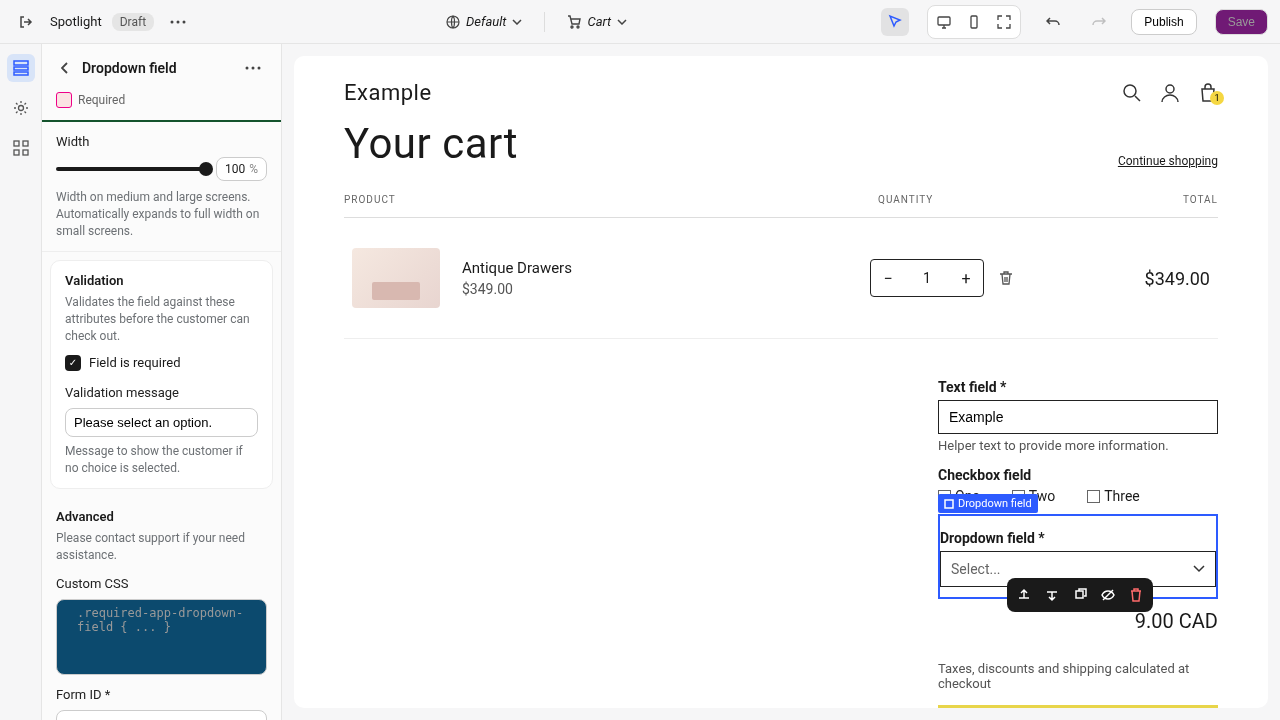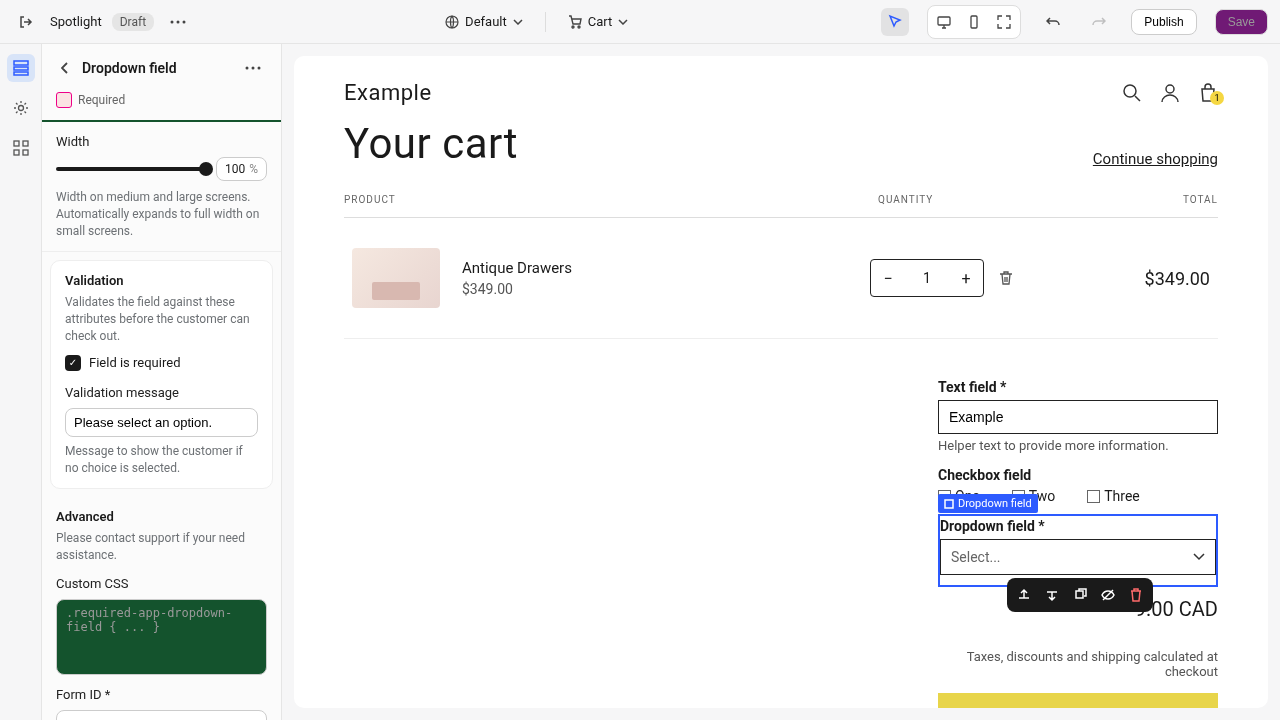--- a/index.html
+++ b/index.html
@@ -4,21 +4,21 @@
 <style>
   * { box-sizing: border-box; margin: 0; padding: 0; }
   body { font-family: -apple-system, BlinkMacSystemFont, 'Segoe UI', Roboto, sans-serif; font-size: 13px; color: #1a1a1a; background: #f6f6f7; width: 1280px; height: 720px; overflow: hidden; }
   
   .topbar { height: 44px; display: flex; align-items: center; padding: 0 12px; border-bottom: 1px solid #e5e5e5; background: #f6f6f7; }
   .topbar-left { display: flex; align-items: center; gap: 10px; }
   .icon-btn { width: 28px; height: 28px; display: flex; align-items: center; justify-content: center; border-radius: 6px; cursor: pointer; }
   .icon-btn.active { background: rgba(0,0,0,0.08); }
   .badge-draft { background: #e5e5e5; color: #555; padding: 2px 8px; border-radius: 8px; font-size: 12px; }
   .topbar-center { flex: 1; display: flex; align-items: center; justify-content: center; gap: 8px; }
-  .center-dropdown { display: flex; align-items: center; gap: 6px; padding: 4px 8px; cursor: pointer; font-size: 13px; }
+  .center-dropdown { display: flex; align-items: center; gap: 6px; padding: 4px 8px; cursor: pointer; font-size: 13px; font-style: italic; }
   .vdivider { width: 1px; height: 20px; background: #ddd; margin: 0 6px; }
   .topbar-right { display: flex; align-items: center; gap: 18px; }
   .device-group { display: flex; background: #fff; border: 1px solid #ddd; border-radius: 8px; padding: 2px; gap: 2px; }
   .btn { padding: 5px 12px; border-radius: 8px; border: 1px solid #ccc; background: #fff; font-size: 12px; cursor: pointer; }
   .btn.disabled { background: #701a75; color: #999; border-color: #ddd; cursor: default; }
   
   .main { display: flex; height: calc(720px - 44px); }
   .rail { width: 42px; background: #f6f6f7; border-right: 1px solid #e5e5e5; display: flex; flex-direction: column; align-items: center; padding-top: 10px; gap: 12px; }
   .rail-item { width: 28px; height: 28px; display: flex; align-items: center; justify-content: center; border-radius: 6px; cursor: pointer; }
   .rail-item.active { background: rgba(0,100,255,0.12); color: #2d5bff; }
@@ -33,32 +33,32 @@
   .panel-label { font-size: 13px; color: #222; margin-bottom: 8px; display: block; }
   .panel-help { font-size: 12px; color: #6d7175; line-height: 1.4; }
   .slider-row { display: flex; align-items: center; gap: 10px; }
   .slider { flex: 1; height: 4px; background: #1a1a1a; border-radius: 2px; position: relative; }
   .slider-knob { width: 14px; height: 14px; border-radius: 50%; background: #1a1a1a; position: absolute; right: -7px; top: -5px; }
   .slider-value { display: flex; align-items: center; border: 1px solid #ccc; border-radius: 8px; padding: 4px 8px; gap: 4px; background: #fff; font-size: 12px; }
   .section-title { font-weight: 600; font-size: 13px; margin-bottom: 6px; }
   .checkbox-row { display: flex; align-items: center; gap: 8px; margin-top: 10px; }
   .checkbox { width: 16px; height: 16px; background: #1a1a1a; border-radius: 4px; display: flex; align-items: center; justify-content: center; color: #fff; font-size: 10px; }
   .text-input { width: 100%; border: 1px solid #ccc; border-radius: 8px; padding: 6px 8px; font-size: 13px; background: #fff; }
-  .textarea { width: 100%; border: 1px solid #ccc; border-radius: 8px; padding: 6px 9px; font-size: 12px; min-height: 76px; color: #999; background: #14532d; font-family: monospace; }
+  .textarea { width: 100%; border: 1px solid #ccc; border-radius: 8px; padding: 6px 20px; font-size: 12px; min-height: 76px; color: #999; background: #0c4a6e; font-family: monospace; }
   
   .canvas { flex: 1; padding: 12px; }
   .preview { background: #fff; border-radius: 10px; height: 100%; padding: 24px 50px; position: relative; overflow: hidden; }
   .store-head { display: flex; align-items: center; justify-content: space-between; margin-bottom: 14px; }
   .store-name { font-size: 22px; letter-spacing: 0.5px; }
   .store-icons { display: flex; gap: 18px; align-items: center; }
   .cart-icon-wrap { position: relative; }
   .cart-badge { position: absolute; bottom: -2px; right: -6px; background: #f5d742; color: #000; font-size: 9px; border-radius: 50%; width: 14px; height: 14px; display: flex; align-items: center; justify-content: center; }
   .cart-title { font-size: 42px; font-weight: 400; letter-spacing: 0.5px; }
   .title-row { display: flex; align-items: flex-end; justify-content: space-between; margin-bottom: 26px; }
-  .continue { font-size: 15px; text-decoration: underline; cursor: pointer; }
+  .continue { font-size: 12px; text-decoration: underline; cursor: pointer; }
   .table-head { display: flex; font-size: 10px; letter-spacing: 1px; color: #666; padding-bottom: 12px; border-bottom: 1px solid #ddd; }
   .col-product { flex: 1; }
   .col-qty { width: 200px; text-align: left; }
   .col-total { width: 140px; text-align: right; }
   .cart-row { display: flex; align-items: center; padding: 30px 8px; border-bottom: 1px solid #eee; }
   .prod-img { width: 88px; height: 60px; background: linear-gradient(135deg, #f5e8e0 0%, #e8d5d0 100%); border-radius: 4px; margin-right: 22px; position: relative; }
   .prod-img::after { content: ''; position: absolute; bottom: 8px; left: 20px; width: 48px; height: 18px; background: #d8b8b0; border-radius: 2px; }
   .prod-info { flex: 1; }
   .prod-name { font-size: 15px; margin-bottom: 4px; }
   .prod-price { font-size: 14px; color: #555; }
@@ -79,21 +79,21 @@
   
   .dropdown-block { position: relative; border: 2px solid #2d5bff; padding: 0 0 10px 0; margin-bottom: 10px; }
   .block-tag { position: absolute; top: -22px; left: -2px; background: #2d5bff; color: #fff; font-size: 11px; padding: 3px 6px; display: flex; align-items: center; gap: 4px; border-radius: 2px; }
   .dd-select { width: 100%; border: 1.5px solid #222; padding: 9px 10px; font-size: 14px; display: flex; justify-content: space-between; align-items: center; cursor: pointer; color: #666; }
   
   .floating-toolbar { position: absolute; right: 115px; bottom: 96px; background: #1a1a1a; border-radius: 8px; padding: 6px; display: flex; gap: 6px; }
   .ft-btn { width: 22px; height: 22px; display: flex; align-items: center; justify-content: center; color: #fff; cursor: pointer; }
   .ft-btn.del { color: #ff6b6b; }
   
   .subtotal-row { font-size: 20px; text-align: right; margin-bottom: 6px; margin-top: 6px; }
-  .tax-note { font-size: 13px; color: #555; text-align: right; margin-bottom: 14px; margin-top: 28px; }
+  .tax-note { font-size: 13px; color: #555; margin-bottom: 14px; margin-top: 28px; }
   .checkout-btn { width: 100%; background: #e8d54a; border: none; padding: 14px; font-size: 15px; cursor: pointer; letter-spacing: 0.5px; }
   
   svg { display: block; }
 </style>
 </head>
 <body>
 
 <div class="topbar">
   <div class="topbar-left">
     <div class="icon-btn">
@@ -333,21 +333,21 @@
               </div>
           </div>
 
           <div class="dropdown-block">
             <div class="block-tag">
               <svg width="10" height="10" viewBox="0 0 10 10" fill="none" stroke="#fff" stroke-width="1.5">
                   <rect x="1" y="1" width="8" height="8"></rect>
                 </svg>
               <span>Dropdown field</span>
             </div>
-            <label class="form-label" style="padding-top:2px">Dropdown field *</label>
+            <label class="form-label" style="padding-top:14px">Dropdown field *</label>
             <div class="dd-select">
               <span>Select...</span>
               <svg width="12" height="8" viewBox="0 0 12 8" fill="none" stroke="#333" stroke-width="1.5">
                   <path d="M1 1l5 5 5-5"></path>
                 </svg>
             </div>
           </div>
 
           <div class="subtotal-row">9.00 CAD</div>
           <div class="tax-note">Taxes, discounts and shipping calculated at checkout</div>

